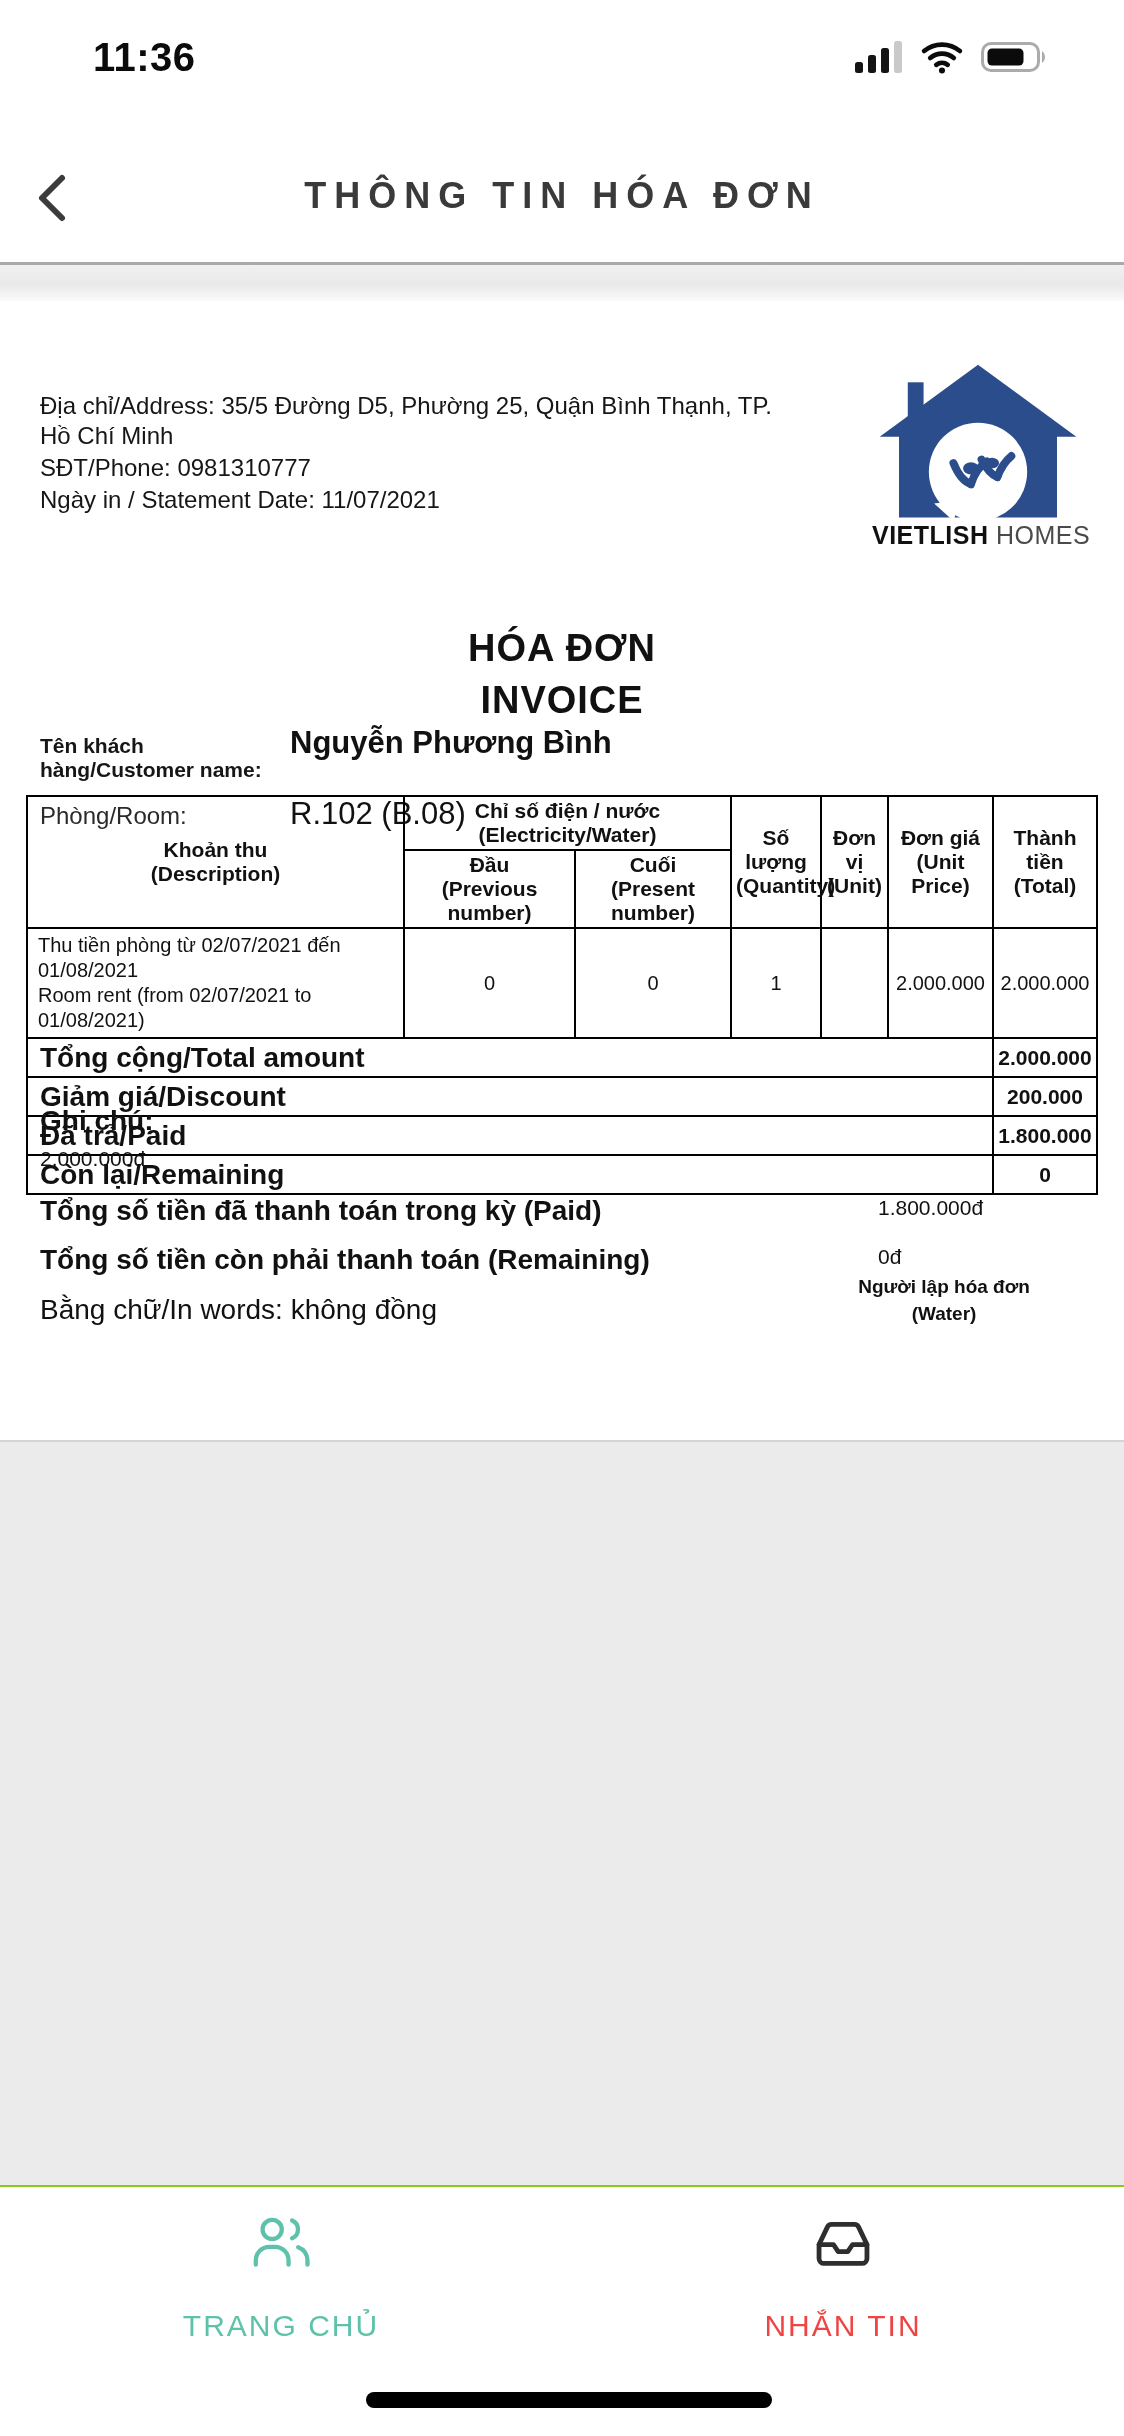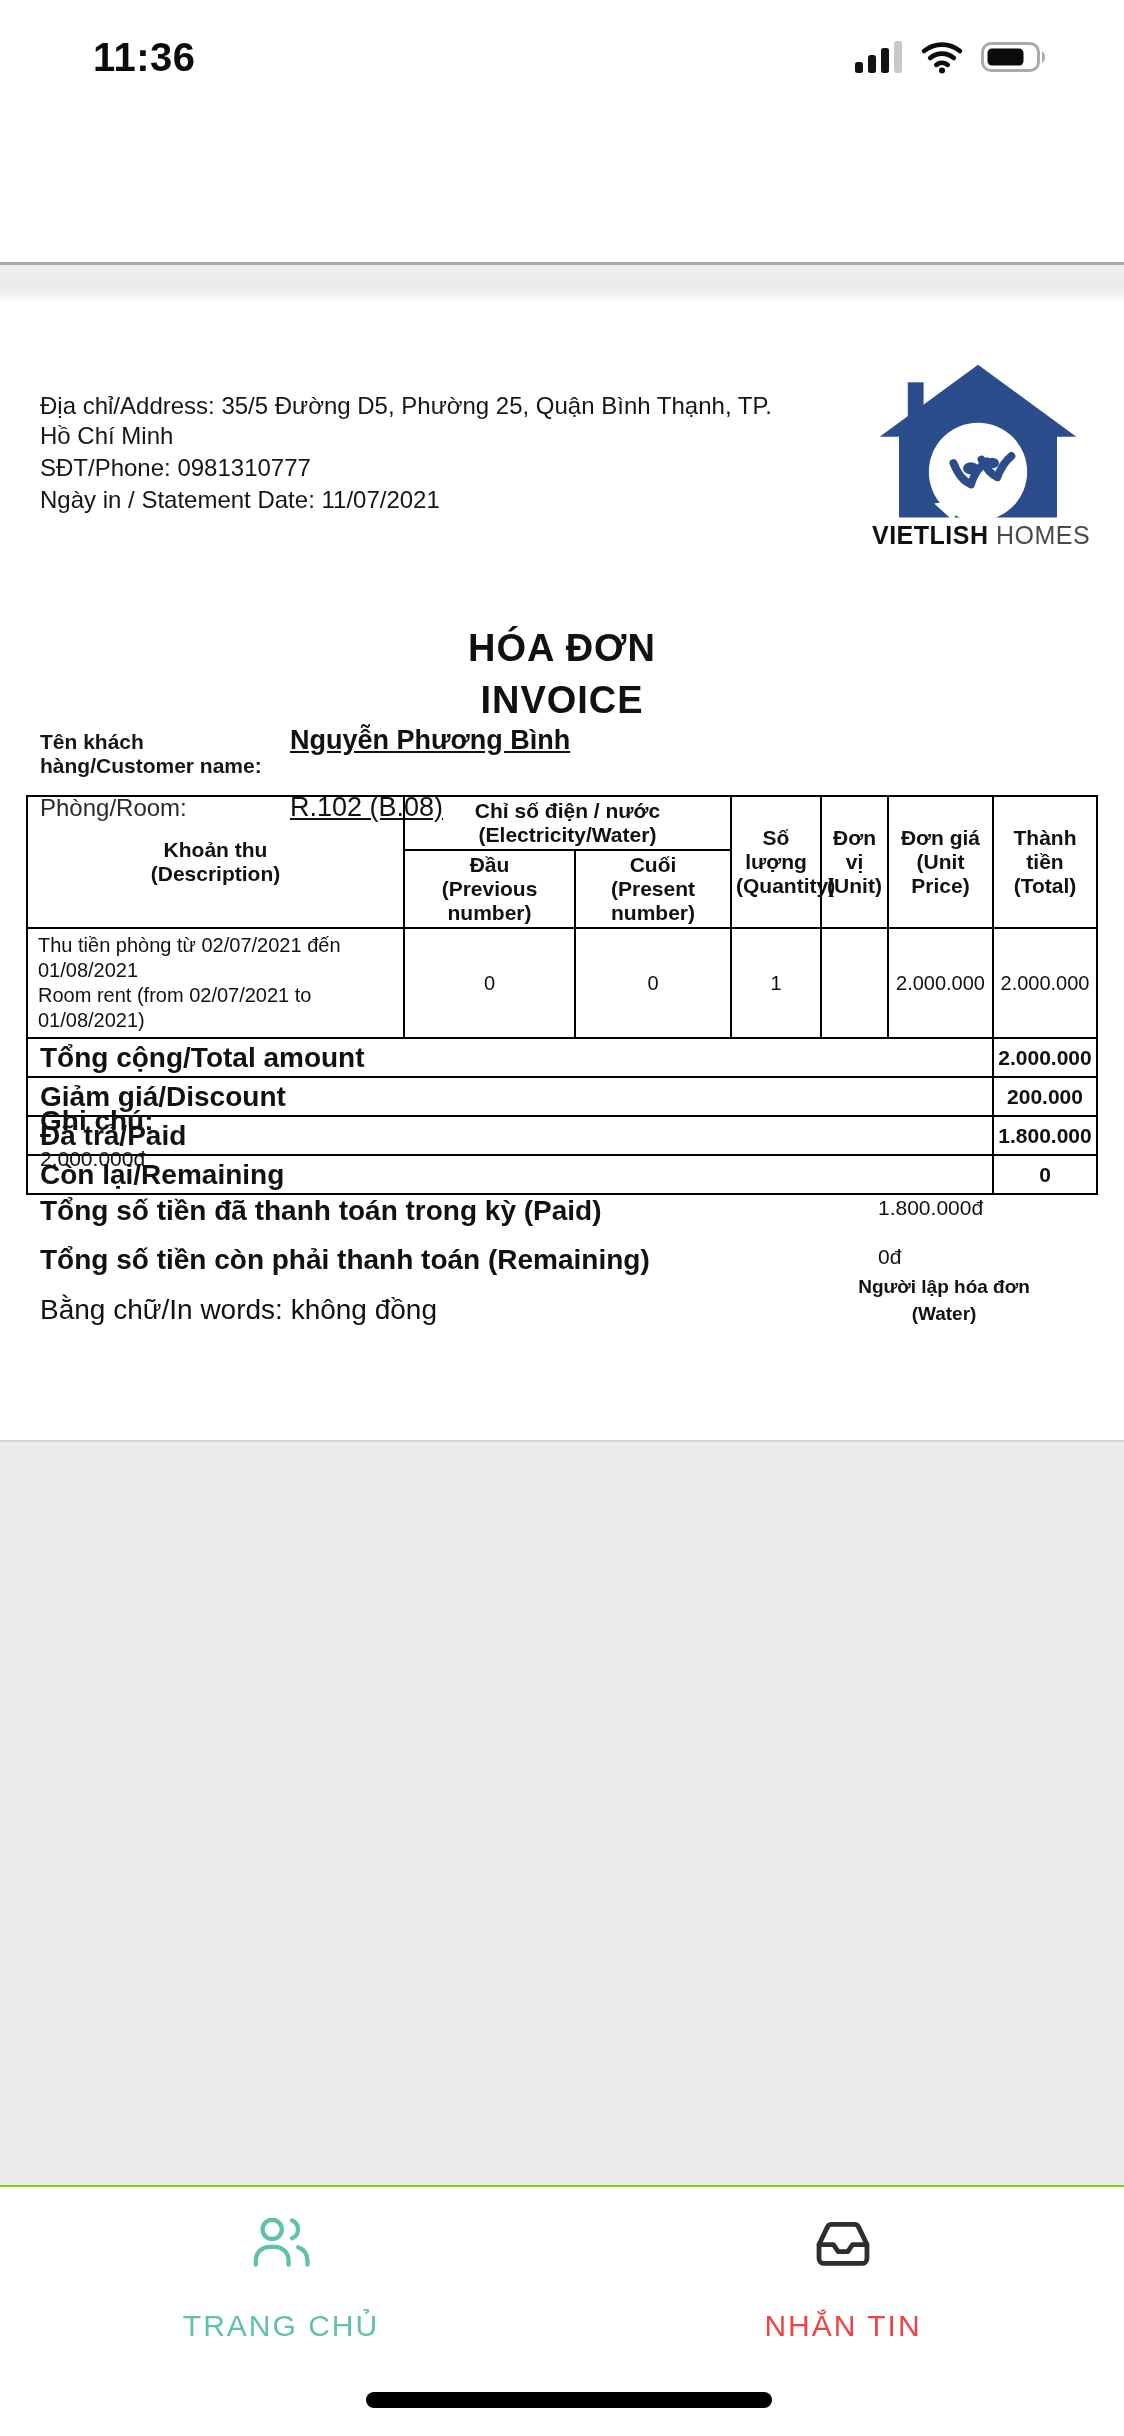--- a/index.html
+++ b/index.html
@@ -52,21 +52,21 @@
   .logo-text span.light { font-weight:400; color:#4a4a4a; }
 
   .invoice-title { position:absolute; top:326px; left:0; width:100%; text-align:center; }
   .invoice-title .vi { font-size:38px; font-weight:700; letter-spacing:1px; }
   .invoice-title .en { font-size:38px; font-weight:700; margin-top:9px; letter-spacing:1px; }
 
   .customer { position:absolute; top:424px; left:40px; right:40px; }
   .cust-row { display:flex; align-items:baseline; margin-bottom:14px; }
   .cust-label-sm { flex:0 0 250px; font-size:21px; font-weight:700; color:#161616; }
   .cust-label-rg { flex:0 0 250px; font-size:24px; color:#2a2a2a; }
-  .cust-value { font-size:27px; font-weight:700;text-decoration:underline; }
+  .cust-value { font-size:31px; font-weight:700; }
   .cust-value.normal { font-weight:400; }
 
   
   table.inv {
     position:absolute; top:494px; left:26px; width:1070px;
     border-collapse:collapse; table-layout:fixed;
   }
   table.inv th, table.inv td { border:2px solid #000; }
   table.inv th { font-size:21px; font-weight:700; text-align:center; line-height:24px; padding:2px 4px; }
   th.desc-h { text-align:left; padding-left:12px; font-size:21px; }
@@ -134,20 +134,30 @@
       <span>
         <svg width="69" height="34" viewBox="0 0 69 34">
           <rect x="1.5" y="3.5" width="56" height="27" rx="8.5" fill="none" stroke="#ababab" stroke-width="3"></rect>
           <rect x="6.5" y="8.5" width="36" height="17" rx="4.5" fill="#0b0b0b"></rect>
           <path d="M61 11 a7.5 7.5 0 0 1 0 12 z" fill="#ababab"></path>
         </svg>
       </span>
     </div>
   </div>
 
+  <div class="app-header">
+    <button class="back-button">
+      <span>
+        <svg width="40" height="52" viewBox="0 0 40 52" fill="none" stroke="#3c3c3c" stroke-width="6" stroke-linecap="round" stroke-linejoin="round">
+          <polyline points="30,6 10,26 30,46"></polyline>
+        </svg>
+      </span>
+    </button>
+    <div class="page-title">THÔNG TIN HÓA ĐƠN</div>
+  </div>
   <div class="header-rule"></div>
   <div class="header-band"></div>
 
   <div class="document">
 
     <div class="company-info">
       <div class="company-line">Địa chỉ/Address: 35/5 Đường D5, Phường 25, Quận Bình Thạnh, TP. Hồ Chí Minh</div>
       <div class="company-line">SĐT/Phone: 0981310777</div>
       <div class="company-line">Ngày in / Statement Date: 11/07/2021</div>
     </div>

